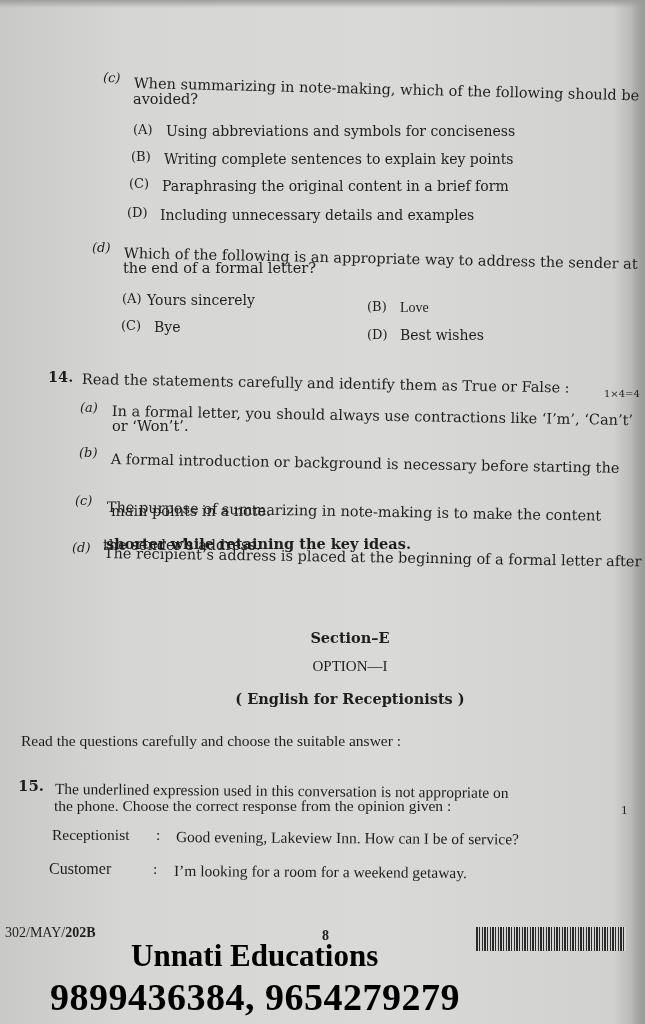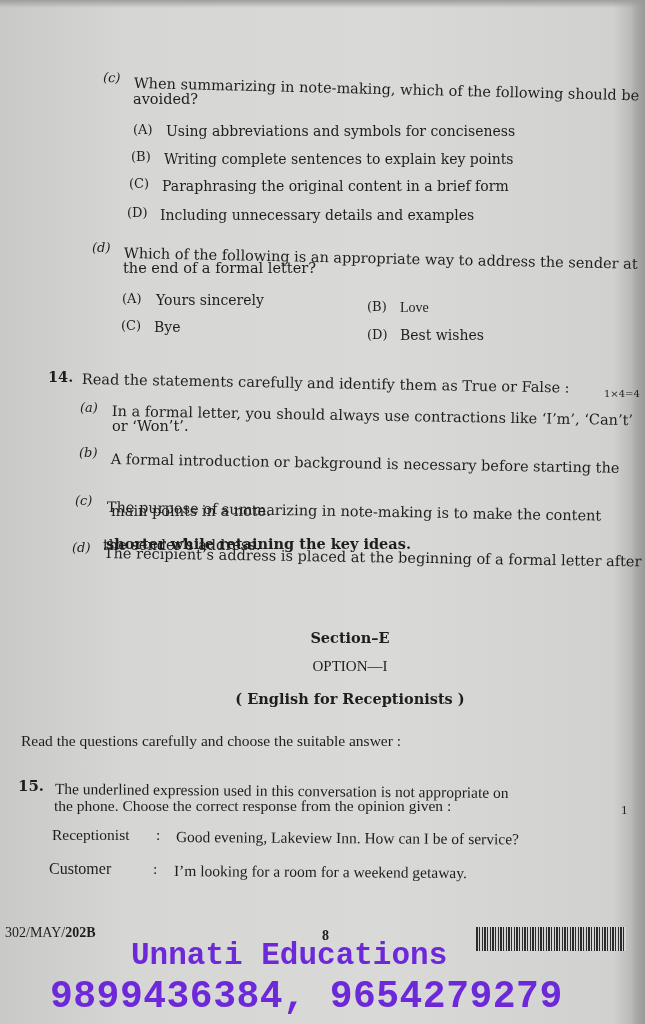--- a/index.html
+++ b/index.html
@@ -25,21 +25,21 @@
     .bold { font-weight: bold; }
     .center { text-align: center; }
     .lib { font-family: "Liberation Serif", serif; }
     .marks { font-size: 10px; }
     .footer-code { font-family: "Liberation Serif", serif; font-size: 14px; }
     .barcode {
       position: absolute; left: 476px; top: 927px; width: 150px; height: 24px;
       background: repeating-linear-gradient(90deg, #2a2a2a 0 2px, #d4d4d4 2px 3px, #2a2a2a 3px 4px, #d4d4d4 4px 6px, #2a2a2a 6px 7px, #d4d4d4 7px 8px);
     }
     .wm {
-      position: absolute; color: #6d28d9; font-family: Liberation Mono, monospace;
+      position: absolute; color: #000000; font-family: Liberation Serif, serif;
       font-weight: bold; white-space: nowrap;
     }
   </style>
 </head>
 <body>
 
 <div class="topshadow"></div>
 <div class="rightedge"></div>
 
 <div>
@@ -59,21 +59,21 @@
   <span class="abs optl" style="left:127px;top:205px;">(D)</span>
   <span class="abs opt" style="left:160px;top:207px;">Including unnecessary details and examples</span>
 </div>
 
 <div>
   <span class="abs lbl" style="left:92px;top:240px;">(d)</span>
   <span class="abs q" style="left:124px;top:246px;transform:rotate(1.2deg);transform-origin:left top;">Which of the following is an appropriate way to address the sender at</span>
   <span class="abs q" style="left:123px;top:261px;">the end of a formal letter?</span>
 
   <span class="abs optl" style="left:122px;top:291px;">(A)</span>
-  <span class="abs opt" style="left:156px;top:292px;">Yours sincerely</span>
+  <span class="abs opt" style="left:147px;top:292px;">Yours sincerely</span>
 
   <span class="abs optl" style="left:367px;top:299px;">(B)</span>
   <span class="abs opt" style="left:400px;top:300px;font-family:Liberation Serif, serif;">Love</span>
 
   <span class="abs optl" style="left:121px;top:318px;">(C)</span>
   <span class="abs opt" style="left:154px;top:319px;">Bye</span>
 
   <span class="abs optl" style="left:367px;top:327px;">(D)</span>
   <span class="abs opt" style="left:400px;top:327px;">Best wishes</span>
 </div>

